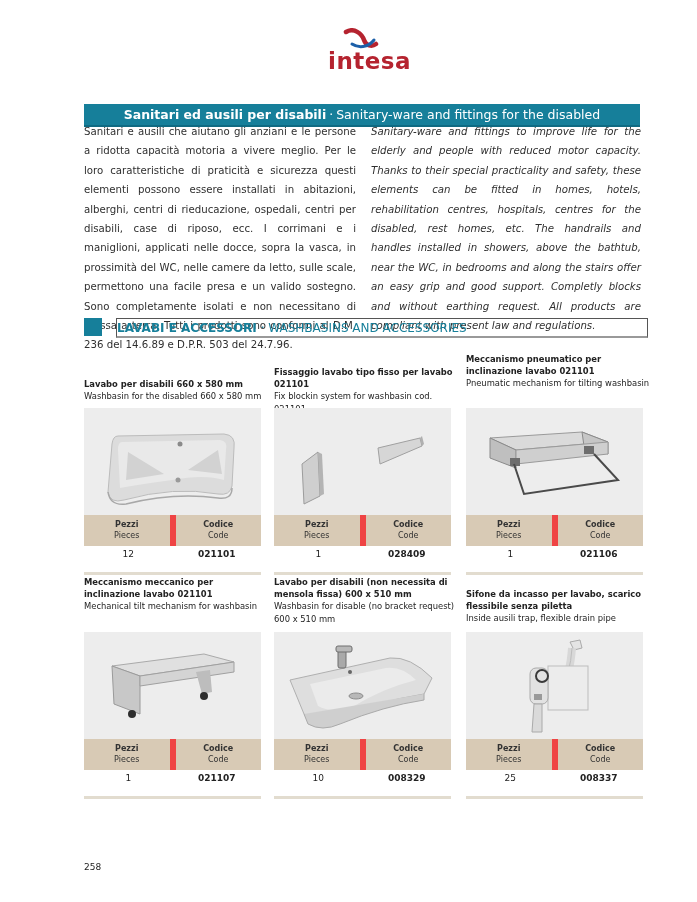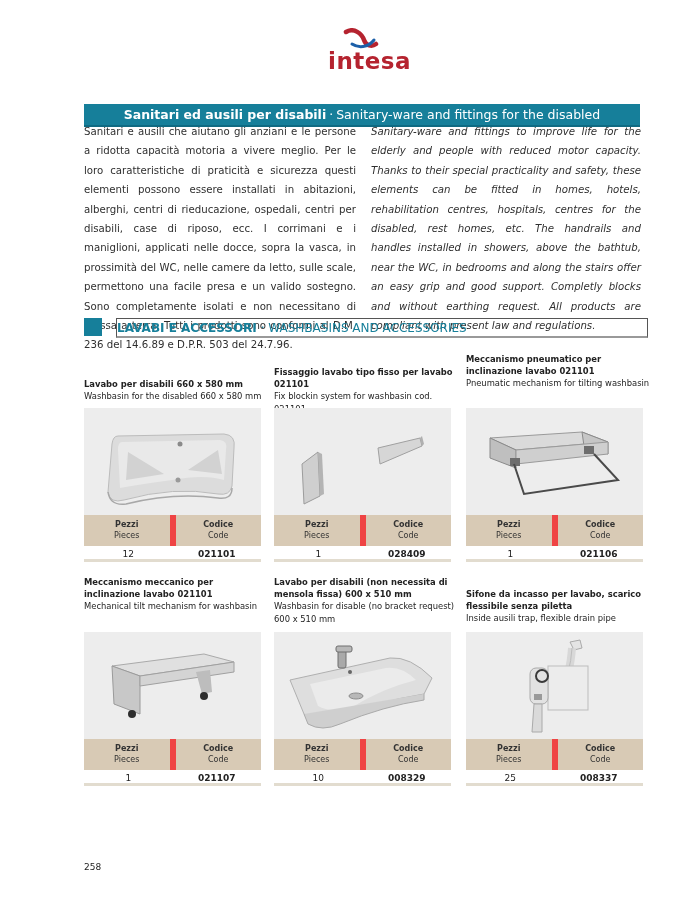--- a/index.html
+++ b/index.html
@@ -28,21 +28,21 @@
     .p-text .name-en { display: block; }
 
     .p-img { position: absolute; left: 0; width: 177px; height: 107px; background: #ededed; overflow: hidden; }
     .p-img svg { width: 100%; height: 100%; }
 
     .p-table { position: absolute; left: 0; width: 177px; }
     .p-head { display: flex; height: 31px; }
     .p-head div { flex: 1; background: #d8cab5; text-align: center; font-size: 8px; line-height: 11px; padding-top: 4px; color: #333; }
     .p-head div + div { border-left: 6px solid #ef4444; }
     .p-head .lbl-it { display: block; font-weight: bold; }
-    .p-values { display: flex; height: 16px; border-bottom: 3px solid #e2dccf; }
+    .p-values { display: flex; height: 29px; border-bottom: 3px solid #e2dccf; }
     .p-values div { flex: 1; text-align: center; font-size: 9px; line-height: 16px; color: #222; }
     .p-values .code { font-weight: bold; }
 
     .page-number { position: absolute; left: 84px; top: 862px; font-size: 9px; color: #222; }
   </style>
 </head>
 <body>
 
 <div class="logo">
   <svg class="logo-swoosh" viewBox="0 0 40 22">

